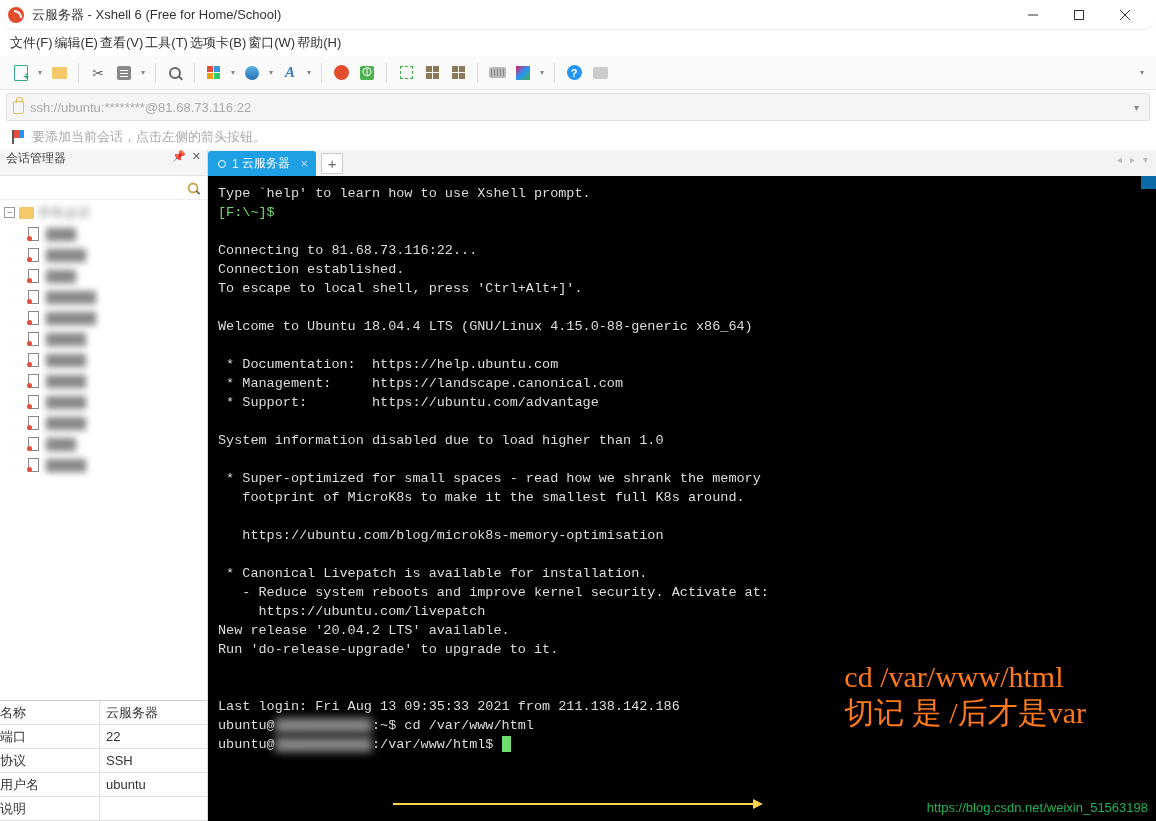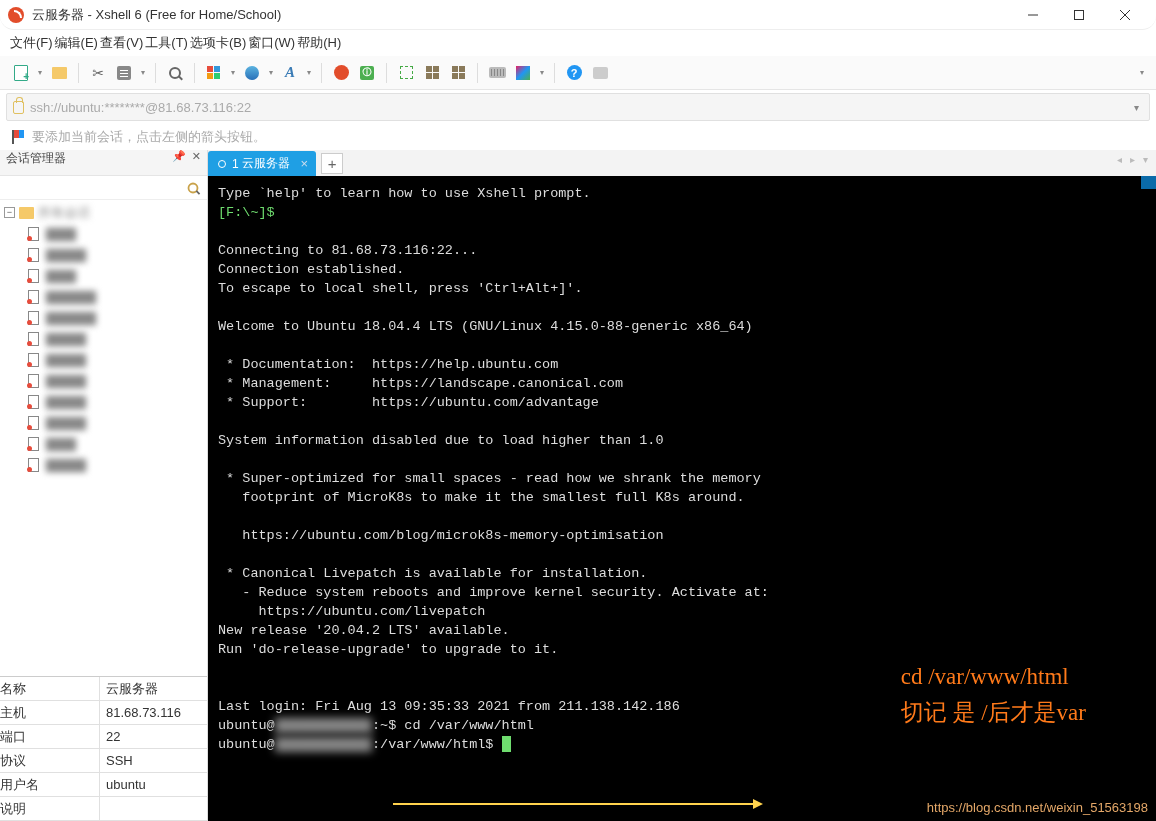--- a/index.html
+++ b/index.html
@@ -91,24 +91,24 @@
   .tab .dot{ width:8px;height:8px;border-radius:50%;border:1.5px solid #fff; margin-right:6px;}
   .tab-close{ position:absolute; right:8px; font-size:13px; color:#cde;}
   .tab-plus { width:22px;height:21px;margin-left:5px;display:flex;align-items:center;justify-content:center;font-size:15px;color:#666;border:1px solid #ccc;background:#fff;margin-bottom:2px;}
   .tabnav { position:absolute; right:8px; top:4px; font-size:10px; color:#bbb; display:flex; gap:8px;}
   
   .terminal { flex:1; background:#000; color:#ddd; font-family:"Consolas","Courier New",monospace; font-size:13.5px; line-height:19px; padding:8px 10px; white-space:pre; overflow:hidden; position:relative;}
   .g { color:#6fdd6f; }
   .cursor-blk { display:inline-block; width:9px; height:16px; background:#6fdd6f; vertical-align:text-bottom;}
   .blur-host { filter: blur(4px); background:#888; color:#888;}
   
-  .annot { position:absolute; color:#ff7a1a; font-size:23px; font-family:"Microsoft YaHei"; font-weight:normal; line-height:36px;}
+  .annot { position:absolute; color:#ff7a1a; font-size:30px; font-family:"Microsoft YaHei"; font-weight:normal; line-height:36px;}
   .arrow { position:absolute; }
   
-  .watermark { position:absolute; bottom:4px; right:8px; color:#fdba74; font-size:13px; font-family:Arial; opacity:0.9;}
+  .watermark { position:absolute; bottom:4px; right:8px; color:#22c55e; font-size:13px; font-family:Arial; opacity:0.9;}
   .scroll-ind { position:absolute; top:0; right:0; width:15px; height:100%; background:linear-gradient(#0a6aa8 0 2%, transparent 2%);}
 </style>
 </head>
 <body>
 
 <div class="titlebar">
   <div class="logo"></div>
   <div class="title">云服务器 - Xshell 6 (Free for Home/School)</div>
   <div class="winbtns">
     <div class="winbtn">
@@ -322,24 +322,20 @@
             <span class="blur-label">▇▇▇▇</span>
           </div>
         </div>
     </div>
     <div class="props">
       <div class="prow head">
         <div class="k">名称</div>
         <div class="v">云服务器</div>
       </div>
       <div id="prop-rows">
-          <div class="prow">
-            <div class="k">主机</div>
-            <div class="v">81.68.73.116</div>
-          </div>
           <div class="prow">
             <div class="k">端口</div>
             <div class="v">22</div>
           </div>
           <div class="prow">
             <div class="k">协议</div>
             <div class="v">SSH</div>
           </div>
           <div class="prow">
             <div class="k">用户名</div>

